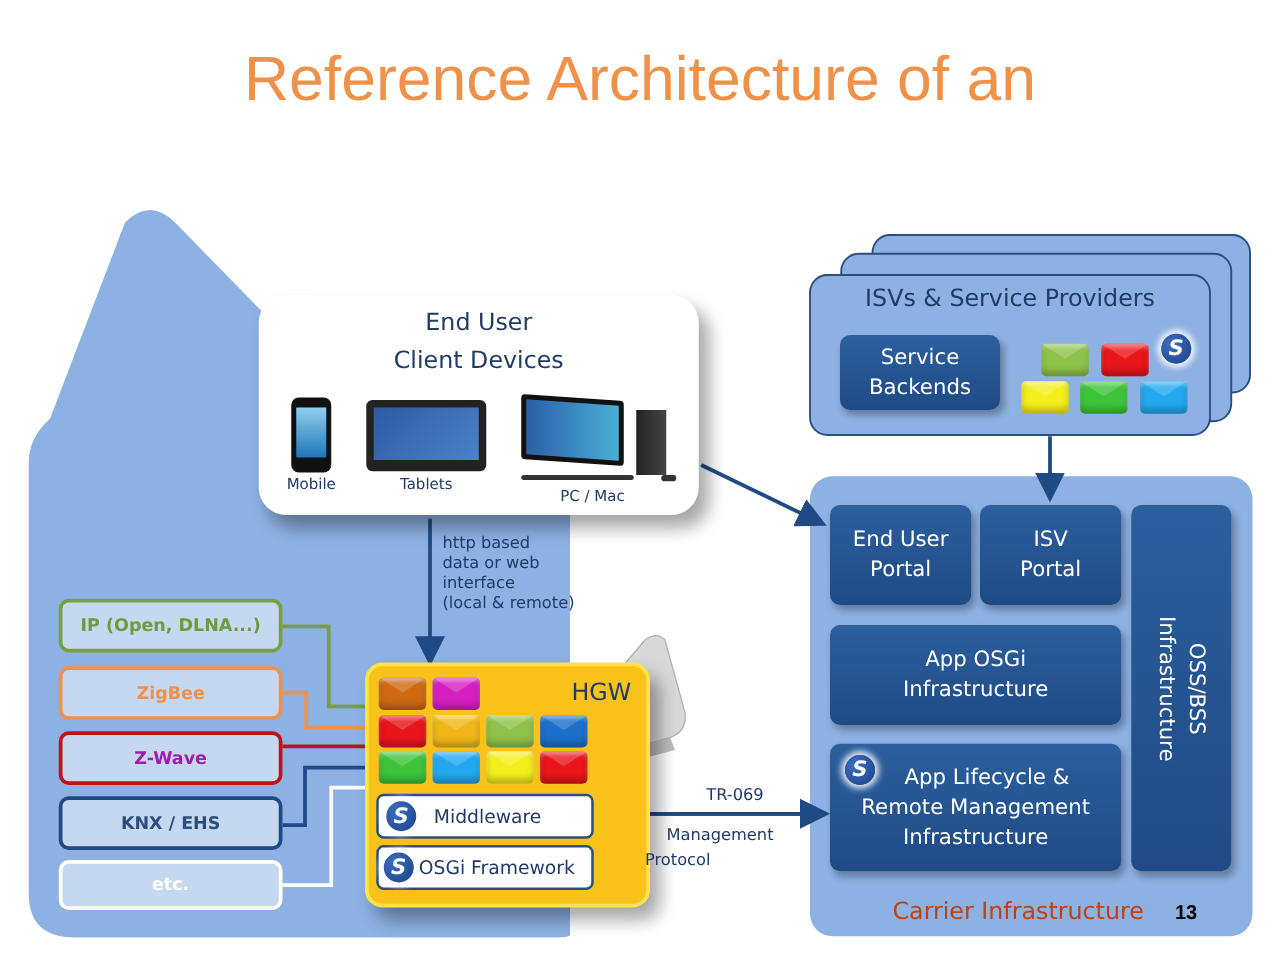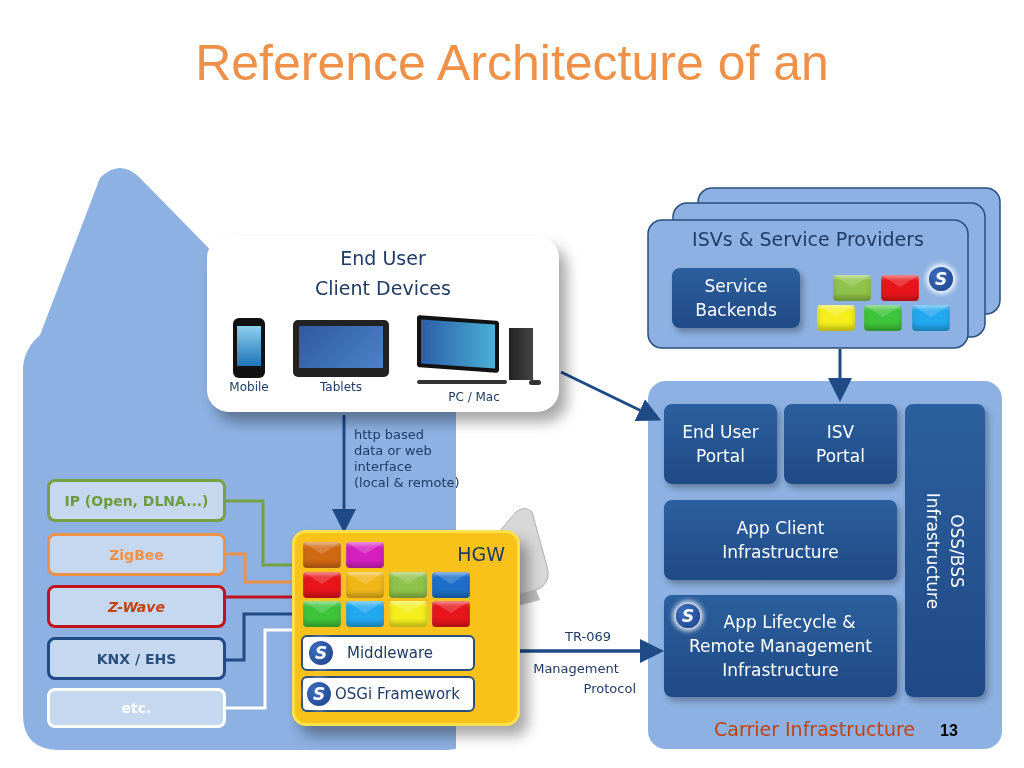--- a/index.html
+++ b/index.html
@@ -84,21 +84,21 @@
 
 <div class="note" style="left:354px;top:427px;">
   <div>http based</div>
   <div>data or web</div>
   <div>interface</div>
   <div>(local &amp; remote)</div>
 </div>
 
 <div class="proto" style="left:47px;top:479px;width:179px;height:43px;border-color:#77a043;color:#6e9b3e;">IP (Open, DLNA...)</div>
 <div class="proto" style="left:47px;top:533px;width:179px;height:43px;border-color:#f0914a;color:#f0914a;">ZigBee</div>
-<div class="proto" style="left:47px;top:585px;width:179px;height:43px;border-color:#c0121c;color:#c2410c;font-style:italic;">Z-Wave</div>
+<div class="proto" style="left:47px;top:585px;width:179px;height:43px;border-color:#c0121c;color:#a21caf;">Z-Wave</div>
 <div class="proto" style="left:47px;top:637px;width:179px;height:43px;border-color:#1f4a86;color:#2a4f7e;">KNX / EHS</div>
 <div class="proto" style="left:47px;top:688px;width:179px;height:40px;border-color:#ffffff;color:#ffffff;">etc.</div>
 
 <div class="abs" style="left:292px;top:530px;width:228px;height:196px;background:#f9c21a;border:3px solid #ffe14a;border-radius:14px;box-shadow:8px 10px 14px rgba(0,0,0,0.35);box-sizing:border-box;">
   <div class="abs" style="right:12px;top:10px;color:#1f3b66;font-size:19px;">HGW</div>
   <div class="tile" style="left:8px;top:9px;background:#d06a12;"></div>
   <div class="tile" style="left:51px;top:9px;background:#d61fbf;"></div>
   <div class="tile" style="left:8px;top:39px;background:#e8151b;"></div>
   <div class="tile" style="left:51px;top:39px;background:#f1b718;"></div>
   <div class="tile" style="left:94px;top:39px;background:#8fc24a;"></div>
@@ -113,21 +113,21 @@
     <span>Middleware</span>
   </div>
   <div class="hgw-row" style="left:6px;top:143px;width:174px;height:36px;">
     <span class="logo" style="margin:0 4px 0 4px;">S</span>
     <span>OSGi Framework</span>
   </div>
 </div>
 
 <div class="note" style="left:528px;top:629px;width:120px;text-align:center;">TR-069</div>
 <div class="note" style="left:516px;top:661px;width:120px;text-align:center;">Management</div>
-<div class="note" style="left:516px;top:681px;width:120px;text-align:right;">Protocol</div>
+<div class="note" style="left:516px;top:681px;width:120px;text-align:left;">Protocol</div>
 
 <div class="abs" style="left:648px;top:228px;width:320px;text-align:center;color:#1f3b66;font-size:19px;">ISVs &amp; Service Providers</div>
 <div class="dark" style="left:672px;top:268px;width:128px;height:60px;flex-direction:column;">
   <div>Service</div>
   <div>Backends</div>
 </div>
 <div class="tile" style="left:833px;top:275px;background:#8fc24a;"></div>
 <div class="tile" style="left:881px;top:275px;background:#e8151b;"></div>
 <span class="logo abs" style="left:929px;top:267px;">S</span>
 <div class="tile" style="left:817px;top:305px;background:#f4ee1c;"></div>
@@ -136,21 +136,21 @@
 
 <div class="dark" style="left:664px;top:404px;width:113px;height:80px;flex-direction:column;">
   <div>End User</div>
   <div>Portal</div>
 </div>
 <div class="dark" style="left:784px;top:404px;width:113px;height:80px;flex-direction:column;">
   <div>ISV</div>
   <div>Portal</div>
 </div>
 <div class="dark" style="left:664px;top:500px;width:233px;height:80px;flex-direction:column;">
-  <div>App Client</div>
+  <div>App OSGi</div>
   <div>Infrastructure</div>
 </div>
 <div class="dark" style="left:664px;top:595px;width:233px;height:102px;flex-direction:column;">
   <div style="padding-left:18px;">App Lifecycle &amp;</div>
   <div>Remote Management</div>
   <div>Infrastructure</div>
 </div>
 <span class="logo abs" style="left:676px;top:604px;">S</span>
 <div class="dark" style="left:905px;top:404px;width:80px;height:293px;">
   <div style="transform:rotate(90deg);white-space:nowrap;">

